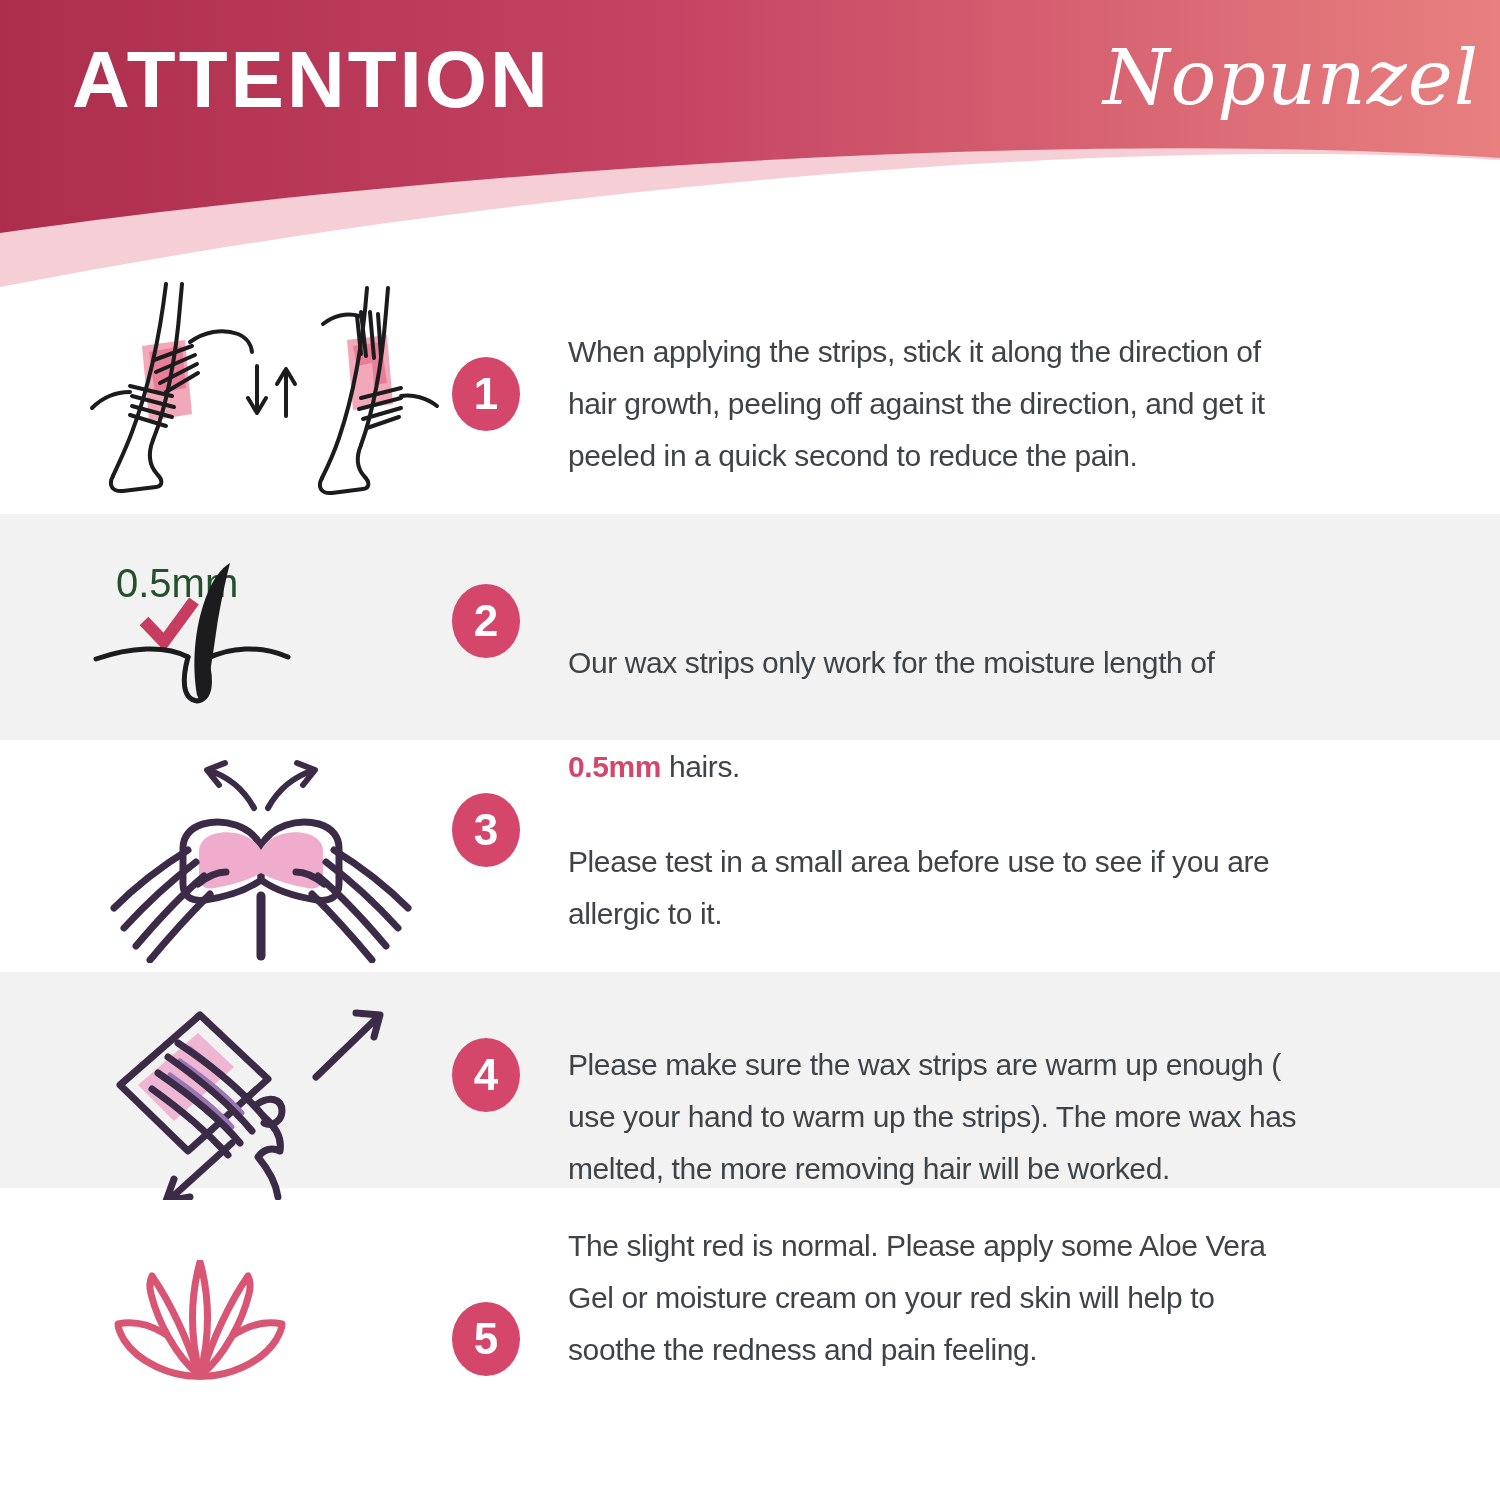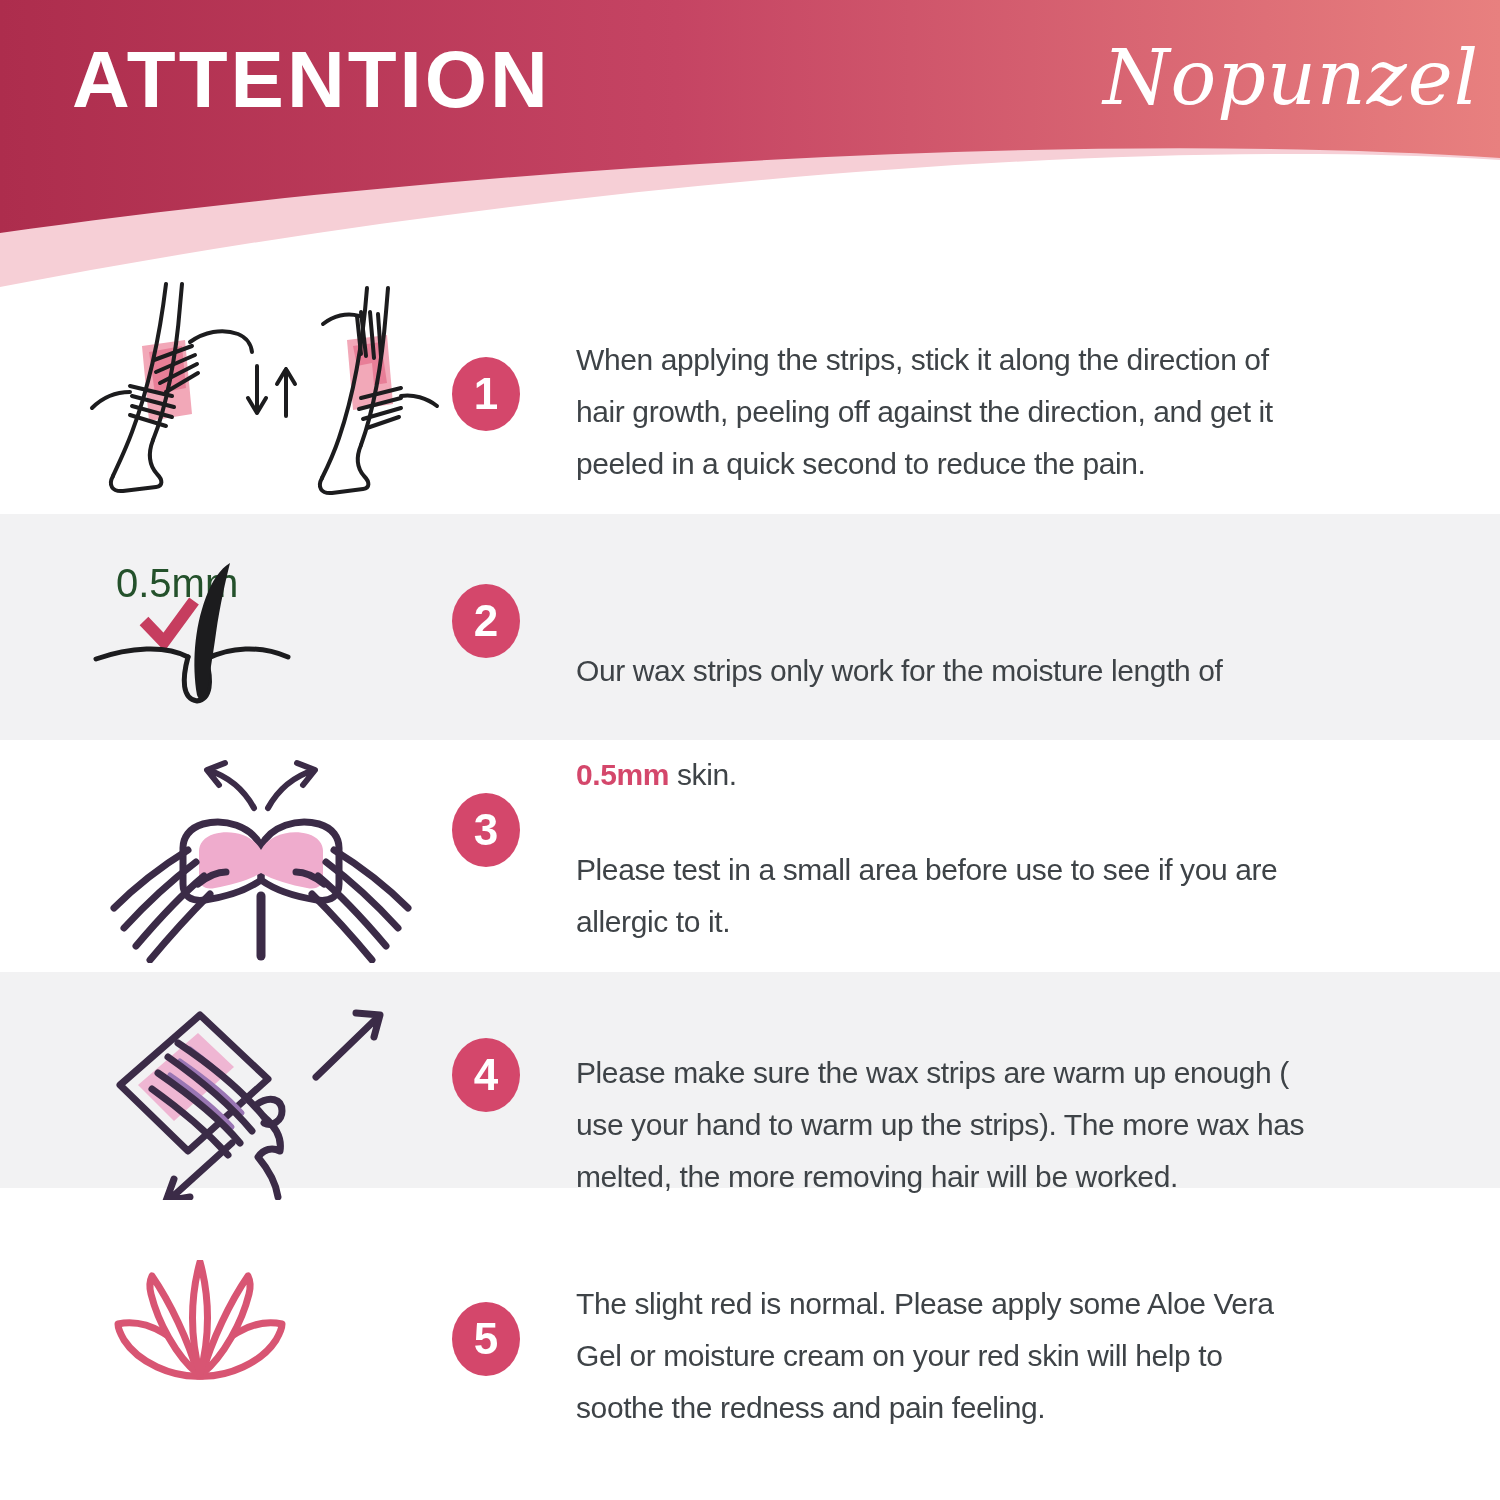--- a/index.html
+++ b/index.html
@@ -19,21 +19,21 @@
     position:absolute;left:1103px;top:36px;color:#ffffff;
     font-family:"DejaVu Serif",serif;font-style:italic;
     font-size:76px;line-height:1.1;letter-spacing:1px;text-align:center;
   }
   .badge{
     position:absolute;left:452px;width:68px;height:74px;border-radius:50%;
     background:var(--accent);display:flex;align-items:center;justify-content:center;
     color:#ffffff;font-size:44px;font-weight:bold;
   }
   .step-text{
-    position:absolute;left:568px;width:900px;margin:8px;
+    position:absolute;left:568px;width:900px;margin:0;
     color:var(--text);font-size:30px;line-height:52px;letter-spacing:-0.4px;
     white-space:pre-line;
   }
   .step-text .hl{color:var(--accent);font-weight:bold;}
   .ill{position:absolute;}
   .ink{stroke:var(--ink);stroke-width:4;fill:none;stroke-linecap:round;stroke-linejoin:round;}
   .pur{stroke:var(--purple);stroke-width:7;fill:none;stroke-linecap:round;stroke-linejoin:round;}
   .pur-thin{stroke:var(--purpleLight);stroke-width:5;fill:none;stroke-linecap:round;}
   .aloe-leaf{stroke:var(--aloe);stroke-width:7;fill:#ffffff;stroke-linejoin:round;stroke-linecap:round;}
 </style>
@@ -111,21 +111,21 @@
     <path class="ink" style="stroke-width:5" d="M16,114 C50,102 86,100 108,112"></path>
     <path class="ink" style="stroke-width:5" d="M108,112 C102,134 102,154 117,156 C131,154 132,136 126,114"></path>
     <path class="ink" style="stroke-width:5" d="M126,114 C150,102 180,100 208,112"></path>
     <path style="fill:var(--ink)" d="M117,150 C112,120 114,84 126,52 C132,36 140,24 150,18 C146,34 140,60 136,88 C133,110 129,132 127,150 C124,156 119,156 117,150 Z"></path>
   </svg>
   <div class="badge" style="top:584px">
     <span>2</span>
   </div>
   <p class="step-text" style="top:585px">
     <span>Our wax strips only work for the moisture length of</span><br>
-    <strong class="hl">0.5mm</strong><span> skin.</span>
+    <strong class="hl">0.5mm</strong><span> hairs.</span>
   </p>
 
   <svg class="ill" style="left:80px;top:748px" width="360" height="215" viewBox="0 0 360 215">
     <path class="pur" style="stroke-width:9" d="M181,148 L181,208"></path>
     <path class="pur" fill="#ffffff" d="M181,98 C171,78 145,70 123,76 C109,80 103,90 103,100 L103,136 C103,148 111,154 125,152 C145,149 167,142 181,132 Z"></path>
     <path class="pur" fill="#ffffff" d="M181,98 C191,78 217,70 239,76 C253,80 259,90 259,100 L259,136 C259,148 251,154 237,152 C217,149 195,142 181,132 Z"></path>
     <path style="fill:var(--pagePink)" d="M181,102 C173,87 152,81 134,86 C124,89 119,96 119,103 L119,129 C119,138 125,142 135,140 C151,137 169,132 181,125 Z"></path>
     <path style="fill:var(--pagePink)" d="M181,102 C189,87 210,81 228,86 C238,89 243,96 243,103 L243,129 C243,138 237,142 227,140 C211,137 193,132 181,125 Z"></path>
     <path class="pur" style="stroke-width:6" d="M174,60 C163,40 147,28 128,22 M145,15 L127,22 L139,37"></path>
     <path class="pur" style="stroke-width:6" d="M188,60 C199,40 215,28 234,22 M217,15 L235,22 L223,37"></path>
@@ -171,17 +171,17 @@
   <svg class="ill" style="left:112px;top:1260px" width="176" height="145" viewBox="0 0 176 145">
     <path class="aloe-leaf" d="M6,64 C34,58 70,76 90,116 C60,118 26,102 12,80 C8,73 6,68 6,64 Z"></path>
     <path class="aloe-leaf" d="M170,64 C142,58 106,76 86,116 C116,118 150,102 164,80 C168,73 170,68 170,64 Z"></path>
     <path class="aloe-leaf" d="M40,16 C58,42 76,80 86,114 C64,96 46,62 39,34 C37,26 38,20 40,16 Z"></path>
     <path class="aloe-leaf" d="M136,16 C118,42 100,80 90,114 C112,96 130,62 137,34 C139,26 138,20 136,16 Z"></path>
     <path class="aloe-leaf" d="M88,2 C78,38 78,78 88,114 C98,78 98,38 88,2 Z"></path>
   </svg>
   <div class="badge" style="top:1302px">
     <span>5</span>
   </div>
-  <p class="step-text" style="top:1270px">The slight red is normal. Please apply some Aloe Vera
+  <p class="step-text" style="top:1220px">The slight red is normal. Please apply some Aloe Vera
 Gel or moisture cream on your red skin will help to
 soothe the redness and pain feeling.</p>
 
 </div>
 
 </body></html>

